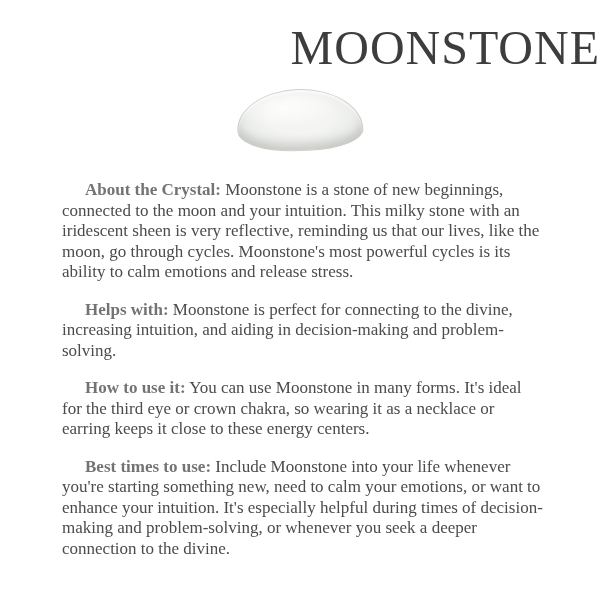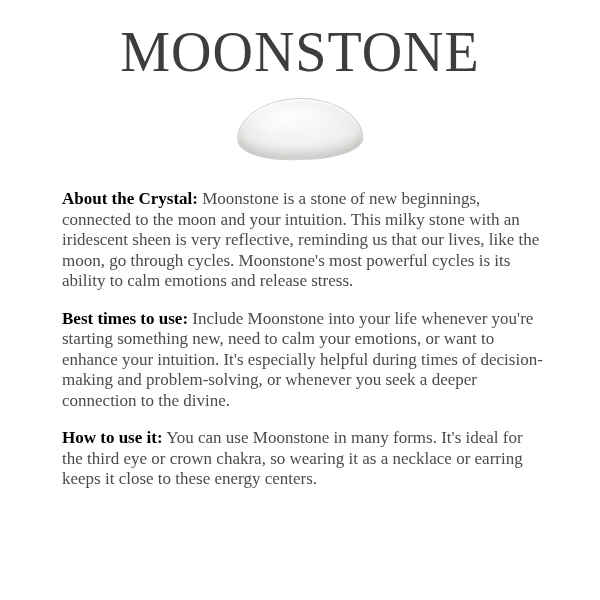--- a/index.html
+++ b/index.html
@@ -14,22 +14,22 @@
     font-family: "Liberation Serif", serif;
   }
   .page {
     width: 600px;
     height: 600px;
     background: #ffffff;
     box-sizing: border-box;
   }
   .title {
     margin: 20px 0 0 0;
-    text-align: center;
-    font-size: 56px;
+    text-align: right;
+    font-size: 48px;
     font-weight: normal;
     letter-spacing: 1px;
     color: #3d3d3f;
   }
   .stone-wrap {
     display: flex;
     justify-content: center;
     margin-top: 14px;
     height: 62px;
   }
@@ -50,37 +50,39 @@
     margin: 29px 55px 0 62px;
   }
   .section {
     margin: 0 0 17px 0;
     font-size: 17px;
     line-height: 20.5px;
     color: #4b4b4d;
   }
   .section strong {
     font-weight: bold;
-    color: #000000;
+    color: #737373;
+    margin-left: 23px;
   }
 </style>
 </head>
 <body>
 
 <div class="page">
 
   <h1 class="title">MOONSTONE</h1>
 
   <div class="stone-wrap">
     <div class="stone"></div>
   </div>
 
   <div class="content">
 
     <p class="section"><strong>About the Crystal:</strong> <span>Moonstone is a stone of new beginnings, connected to the moon and your intuition. This milky stone with an iridescent sheen is very reflective, reminding us that our lives, like the moon, go through cycles. Moonstone's most powerful cycles is its ability to calm emotions and release stress.</span></p>
 
+    <p class="section"><strong>Helps with:</strong> <span>Moonstone is perfect for connecting to the divine, increasing intuition, and aiding in decision-making and problem-solving.</span></p>
+
+    <p class="section"><strong>How to use it:</strong> <span>You can use Moonstone in many forms. It's ideal for the third eye or crown chakra, so wearing it as a necklace or earring keeps it close to these energy centers.</span></p>
 
     <p class="section"><strong>Best times to use:</strong> <span>Include Moonstone into your life whenever you're starting something new, need to calm your emotions, or want to enhance your intuition. It's especially helpful during times of decision-making and problem-solving, or whenever you seek a deeper connection to the divine.</span></p>
-
-    <p class="section"><strong>How to use it:</strong> <span>You can use Moonstone in many forms. It's ideal for the third eye or crown chakra, so wearing it as a necklace or earring keeps it close to these energy centers.</span></p>
 
   </div>
 </div>
 
 </body></html>

